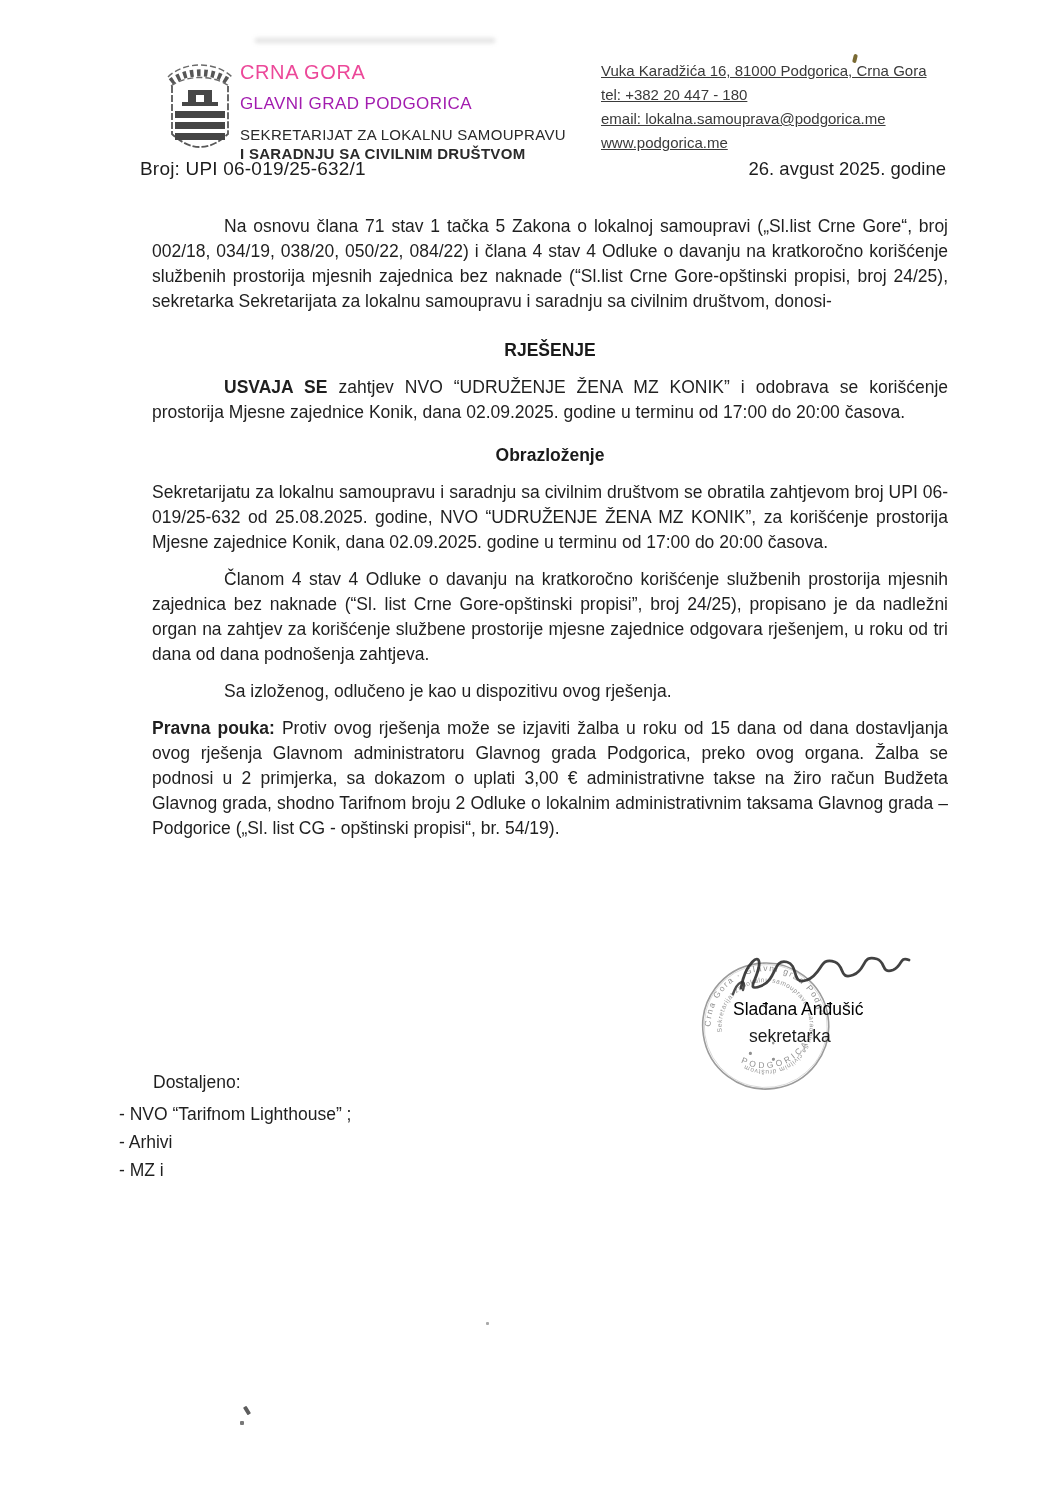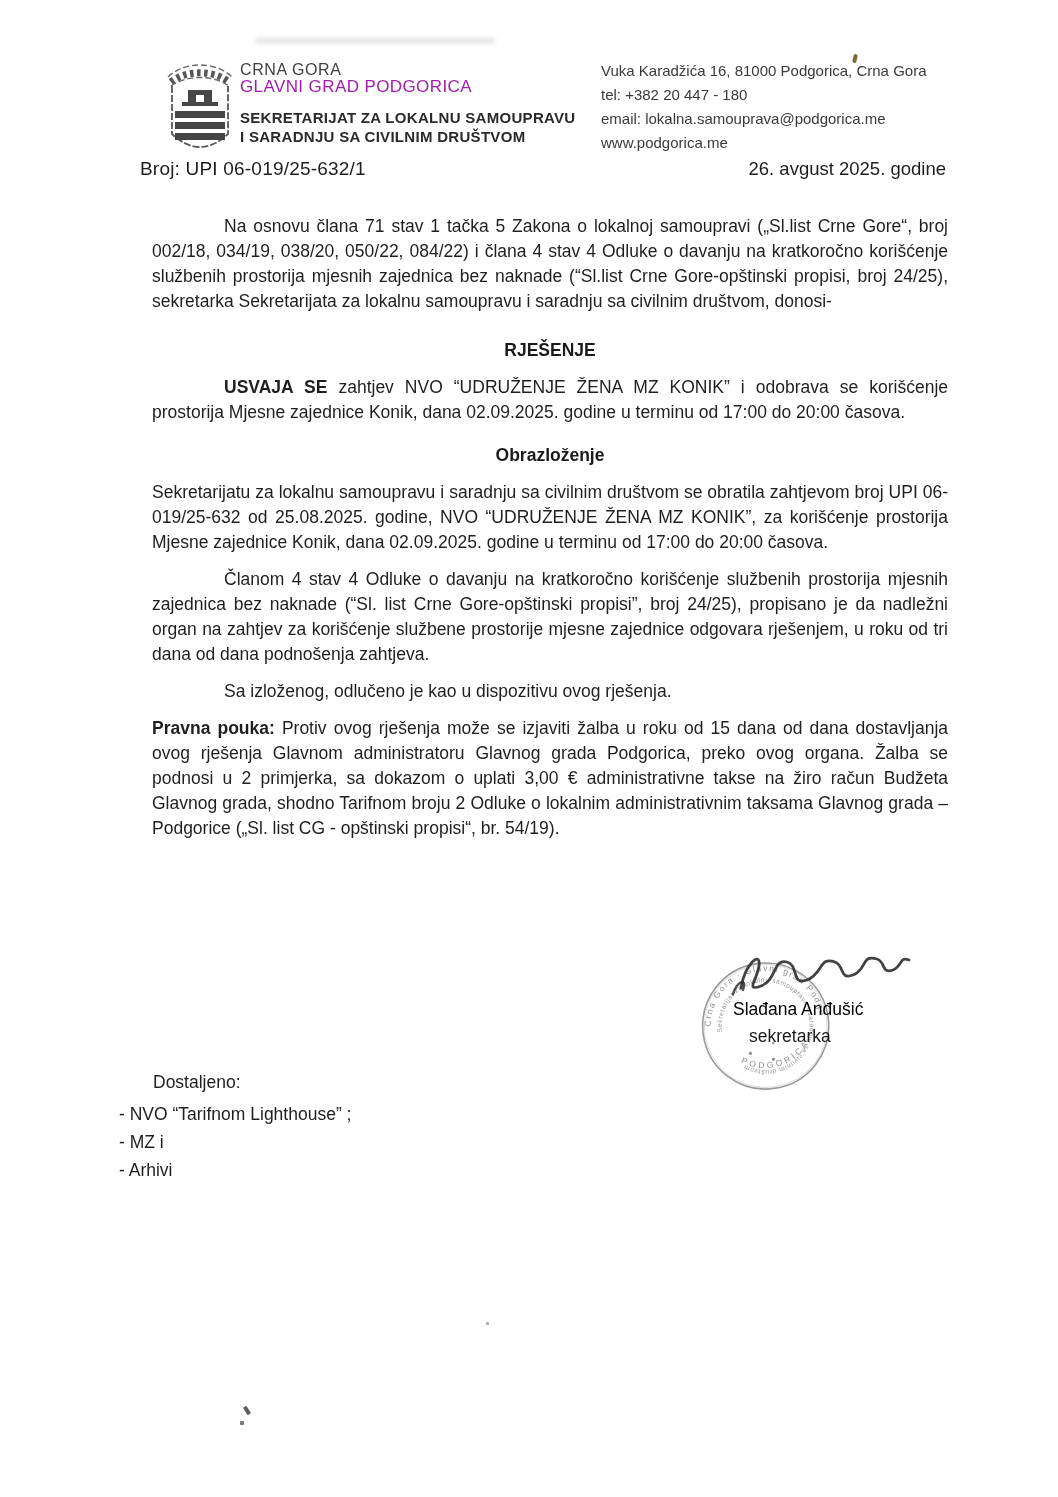--- a/index.html
+++ b/index.html
@@ -7,25 +7,25 @@
     position:relative;
     width:1058px;height:1497px;
     background:#ffffff;
     font-family:"Liberation Sans", sans-serif;
     color:#222;
     overflow:hidden;
   }
   
   .logo{position:absolute;left:158px;top:56px;}
   .org-block{position:absolute;left:240px;top:62px;line-height:1;}
-  .org-l1{font-size:16px;letter-spacing:.6px;color:#404040;}
+  .org-l1{font-size:20px;letter-spacing:.6px;margin-bottom:13px;color:#ec4899;}
   .org-l2{font-size:17px;letter-spacing:.4px;margin-bottom:15px;color:#a21caf;}
-  .org-l3{font-size:15px;font-weight:bold;letter-spacing:.3px;margin-bottom:4px;color:#2a2a2a;}
+  .org-l3{font-size:15px;font-weight:normal;letter-spacing:.3px;margin-bottom:4px;color:#2a2a2a;}
   .org-l4{font-size:15px;font-weight:bold;letter-spacing:.3px;color:#2a2a2a;}
-  .contact-block{position:absolute;left:601px;top:62px;font-size:15px;color:#3a3a3a;}
+  .contact-block{position:absolute;left:601px;top:62px;font-size:15px;color:#3a3a3a;text-decoration:underline;}
   .contact-block div{margin-bottom:7px;line-height:17px;}
   .ref-row{
     position:absolute;left:140px;right:112px;top:158px;
     display:flex;justify-content:space-between;align-items:baseline;
   }
   .ref-num{font-size:19px;color:#1d1d1d;letter-spacing:.2px;}
   .ref-date{font-size:18.5px;color:#1d1d1d;}
   
   .body{
     position:absolute;left:140px;top:202px;width:820px;
@@ -139,21 +139,21 @@
       <path d="M18,46 C22,22 38,8 36,24 C34,38 22,50 38,44 C54,38 50,16 64,20 C76,23 68,44 84,38 C100,32 96,14 112,20 C122,24 116,38 130,33 C144,28 138,12 154,17 C163,20 158,32 170,28 C180,24 176,14 186,18" fill="none" stroke="#2e2e2e" stroke-width="2.8" stroke-linecap="round" opacity="0.9"></path>
       <path d="M10,52 C14,40 24,34 20,48" fill="none" stroke="#2e2e2e" stroke-width="2.4" stroke-linecap="round" opacity="0.85"></path>
     </svg>
     <div class="sig-name">Slađana Anđušić</div>
     <div class="sig-title">sekretarka</div>
   </div>
 
   <div class="distribution">
     <div class="dist-label">Dostaljeno:</div>
     <div class="dist-item">- NVO “Tarifnom Lighthouse” ;</div>
+    <div class="dist-item">- Arhivi</div>
     <div class="dist-item">- MZ i</div>
-    <div class="dist-item">- Arhivi</div>
   </div>
 
   <div class="speck-1"></div>
   <div class="speck-2"></div>
   <div class="speck-3"></div>
 
 </div>
 
 </body></html>

